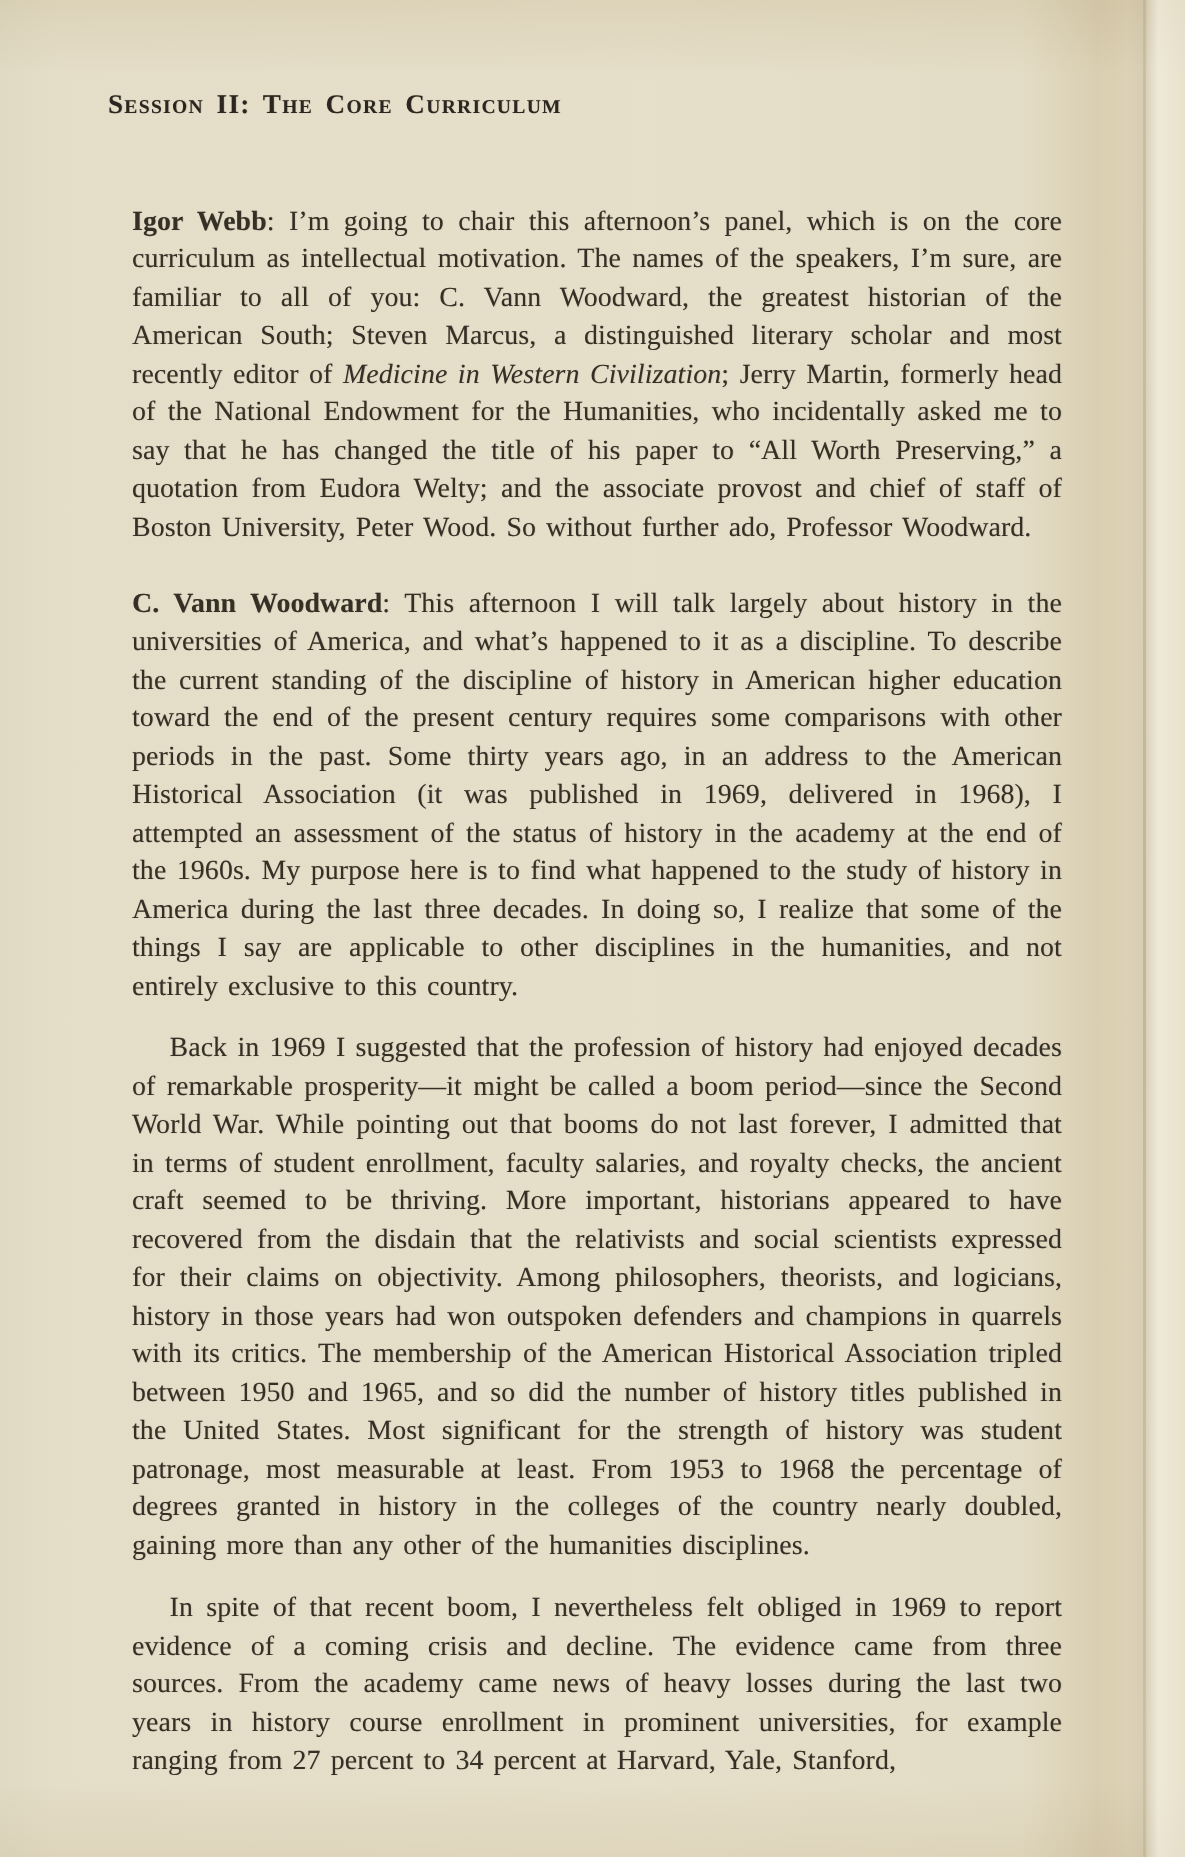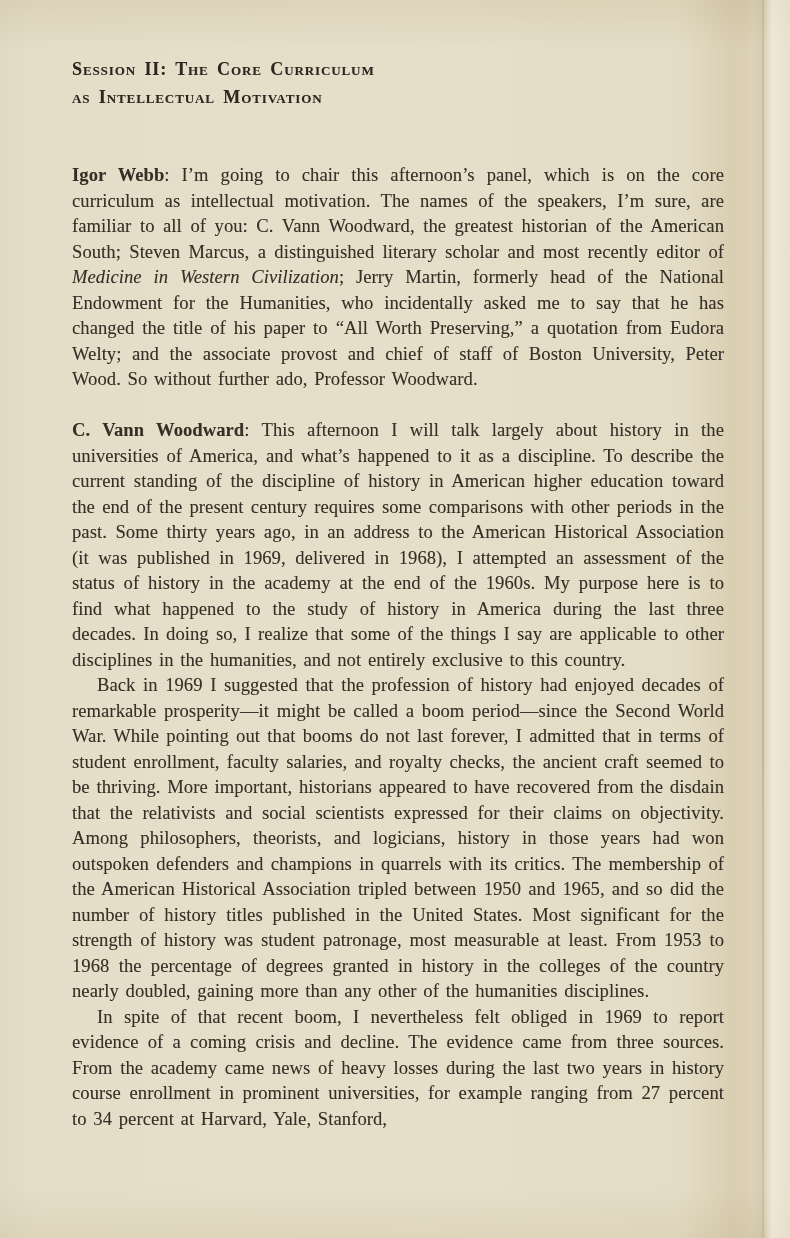--- a/index.html
+++ b/index.html
@@ -74,40 +74,39 @@
     font-variant: small-caps;
     letter-spacing: 0.9px;
     word-spacing: 3px;
     color: #2c2620;
     text-align: left;
   }
   .doc-title .title-line {
     display: block;
   }
   .para {
-    margin: 0;
+    margin: 16px;
   }
   .para.space-before {
     margin-top: 25.5px;
     font-family: Liberation Serif, serif;
   }
   .para.indent {
     text-indent: 25px;
   }
   .seg-bold { font-weight: bold; }
   .seg-italic { font-style: italic; }
 </style>
 </head>
 <body>
 
 <div class="scan-page">
   <div class="text-block">
     <h1 class="doc-title">
       <span class="title-line">Session II: The Core Curriculum</span>
-      <span class="title-line">as Intellectual Motivation</span>
     </h1>
     <div>
         <p class="para"><span class="seg-bold">Igor Webb</span><span class="">: I’m going to chair this afternoon’s panel, which is on the core curriculum as intellectual motivation. The names of the speakers, I’m sure, are familiar to all of you: C. Vann Woodward, the greatest historian of the American South; Steven Marcus, a distinguished literary scholar and most recently editor of </span><span class="seg-italic">Medicine in Western Civilization</span><span class="">; Jerry Martin, formerly head of the National Endowment for the Humanities, who incidentally asked me to say that he has changed the title of his paper to “All Worth Preserving,” a quotation from Eudora Welty; and the associate provost and chief of staff of Boston University, Peter Wood. So without further ado, Professor Woodward.</span></p>
         <p class="para space-before"><span class="seg-bold">C. Vann Woodward</span><span class="">: This afternoon I will talk largely about history in the universities of America, and what’s happened to it as a discipline. To describe the current standing of the discipline of history in American higher education toward the end of the present century requires some comparisons with other periods in the past. Some thirty years ago, in an address to the American Historical Association (it was published in 1969, delivered in 1968), I attempted an assessment of the status of history in the academy at the end of the 1960s. My purpose here is to find what happened to the study of history in America during the last three decades. In doing so, I realize that some of the things I say are applicable to other disciplines in the humanities, and not entirely exclusive to this country.</span></p>
         <p class="para indent"><span class="">Back in 1969 I suggested that the profession of history had enjoyed decades of remarkable prosperity—it might be called a boom period—since the Second World War. While pointing out that booms do not last forever, I admitted that in terms of student enrollment, faculty salaries, and royalty checks, the ancient craft seemed to be thriving. More important, historians appeared to have recovered from the disdain that the relativists and social scientists expressed for their claims on objectivity. Among philosophers, theorists, and logicians, history in those years had won outspoken defenders and champions in quarrels with its critics. The membership of the American Historical Association tripled between 1950 and 1965, and so did the number of history titles published in the United States. Most significant for the strength of history was student patronage, most measurable at least. From 1953 to 1968 the percentage of degrees granted in history in the colleges of the country nearly doubled, gaining more than any other of the humanities disciplines.</span></p>
         <p class="para indent"><span class="">In spite of that recent boom, I nevertheless felt obliged in 1969 to report evidence of a coming crisis and decline. The evidence came from three sources. From the academy came news of heavy losses during the last two years in history course enrollment in prominent universities, for example ranging from 27 percent to 34 percent at Harvard, Yale, Stanford,</span></p>
       </div>
   </div>
   <div class="page-edge-line"></div>
   <div class="page-curve"></div>

